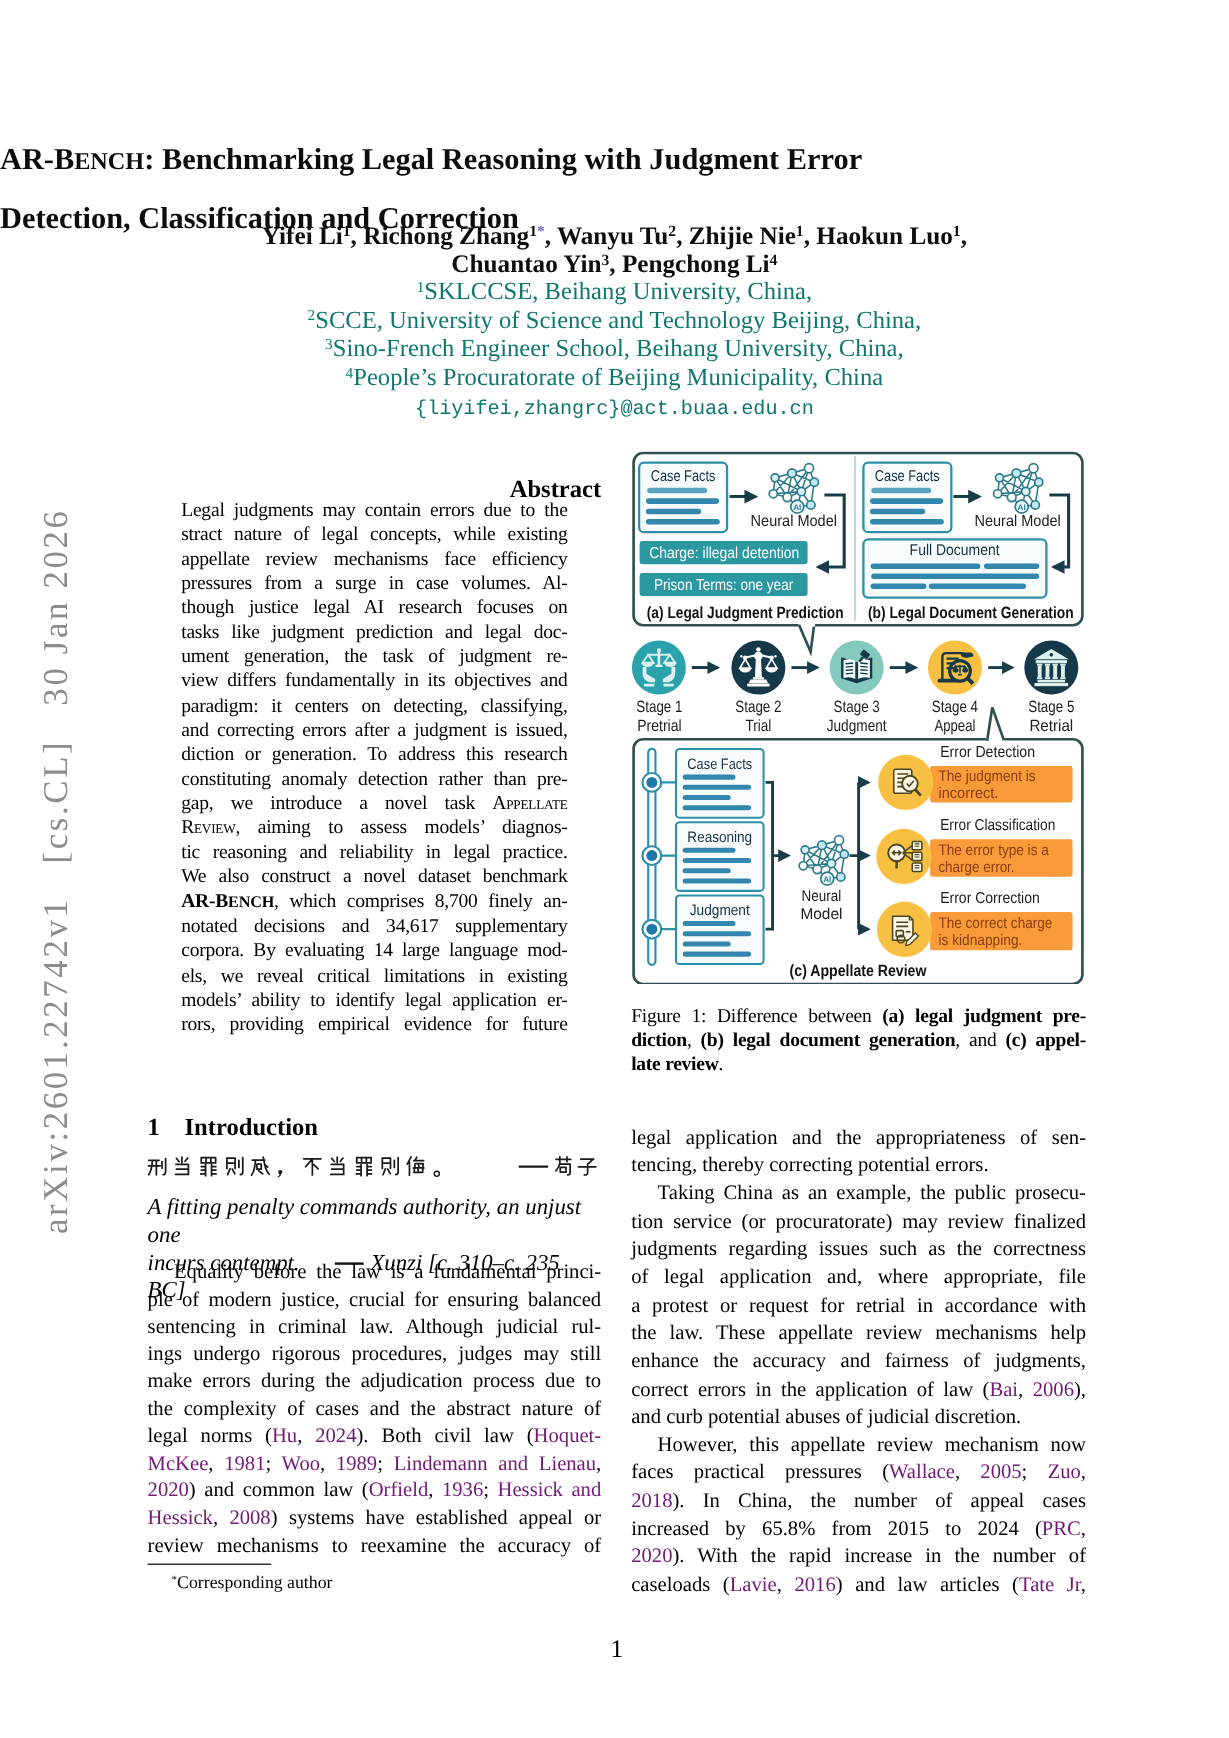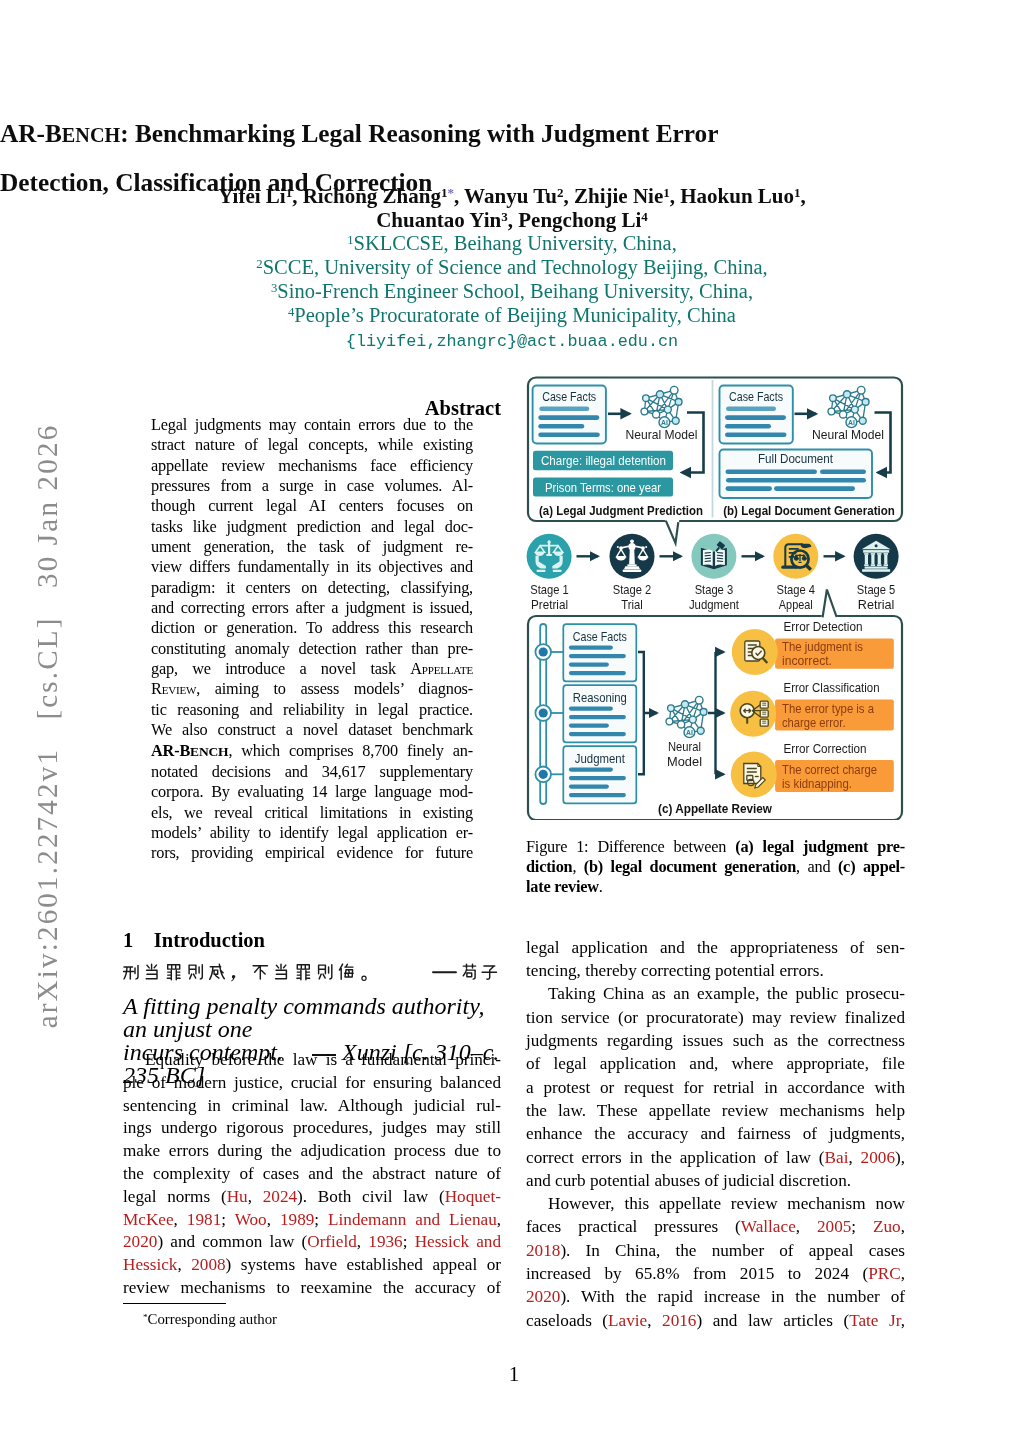--- a/index.html
+++ b/index.html
@@ -1,30 +1,30 @@
 <!DOCTYPE html>
 <html><head>
 <meta charset="utf-8">
 <style>
 html,body{margin:0;padding:0;}
 body{width:1024px;height:1448px;position:relative;background:#ffffff;font-family:"Liberation Serif",serif;color:#000;overflow:hidden;}
 .abs{position:absolute;}
 .jl{text-align:justify;text-align-last:justify;}
-.cite{color:#b91c1c;}
+.cite{color:#701a75;}
 .smcaps{font-variant:small-caps;}
 sup{font-size:0.62em;vertical-align:baseline;position:relative;top:-0.45em;line-height:0;}
 #title{left:0;width:1024px;top:110px;text-align:left;font-weight:bold;font-size:25.3px;line-height:47px;color:#0d0d0d;}
 #authors{left:0;width:1024px;top:184px;text-align:center;font-weight:bold;font-size:21px;line-height:24px;color:#0d0d0d;}
 #affils{left:0;width:1024px;top:231px;text-align:center;font-size:20.5px;line-height:24px;color:#0f766e;}
 #sidebar{left:-263px;top:701px;width:620px;height:50px;transform:rotate(-90deg);transform-origin:center;color:#8c8c8c;font-size:29px;letter-spacing:2.2px;line-height:50px;text-align:center;white-space:nowrap;}
 #absheading{left:123px;top:396px;width:378px;text-align:right;font-weight:bold;font-size:20.5px;line-height:24px;}
 #abstract{left:151px;top:415px;width:322px;font-size:16.3px;letter-spacing:-0.18px;word-spacing:-1.1px;line-height:20.35px;}
 #introheading{left:123px;top:927.8px;width:378px;font-weight:bold;font-size:20.5px;line-height:24px;}
 #quotecn{left:123px;top:961px;width:378px;height:26px;}
-#quoteit{left:123px;top:995px;width:378px;font-style:italic;font-size:24px;line-height:23px;}
+#quoteit{left:123px;top:995px;width:378px;font-style:italic;font-size:19px;line-height:23px;}
 #para1{left:123px;top:1049px;width:378px;font-size:17.2px;line-height:22.8px;}
 #footrule{left:123px;top:1303px;width:103px;border-top:1.6px solid #000;}
 #footnote{left:123px;top:1311px;width:378px;font-size:14.8px;line-height:17px;}
 #figwrap{left:526px;top:376px;width:379px;height:444px;}
 #figcap{left:526px;top:836.7px;width:379px;font-size:16.3px;letter-spacing:-0.22px;line-height:20.3px;}
 #para2{left:526px;top:935.9px;width:379px;font-size:17.2px;line-height:23.3px;}
 #pagenum{left:504px;top:1362px;width:20px;text-align:center;font-size:21px;}
 </style>
 </head>
 <body>
@@ -32,21 +32,21 @@
 <div class="abs" id="title">AR-B<span style="font-size:20.2px;">ENCH</span>: Benchmarking Legal Reasoning with Judgment Error<br>Detection, Classification and Correction</div>
 <div class="abs" id="authors">Yifei Li<sup>1</sup>, Richong Zhang<sup>1</sup><sup style="color:#7b68c8;">*</sup>, Wanyu Tu<sup>2</sup>, Zhijie Nie<sup>1</sup>, Haokun Luo<sup>1</sup>,<br>Chuantao Yin<sup>3</sup>, Pengchong Li<sup>4</sup></div>
 <div class="abs" id="affils"><sup>1</sup>SKLCCSE, Beihang University, China,<br><sup>2</sup>SCCE, University of Science and Technology Beijing, China,<br><sup>3</sup>Sino-French Engineer School, Beihang University, China,<br><sup>4</sup>People’s Procuratorate of Beijing Municipality, China<br><span style="font-family:'Liberation Mono',monospace;font-size:16.8px;">{liyifei,zhangrc}@act.buaa.edu.cn</span></div>
 
 <div class="abs" id="absheading">Abstract</div>
 <div class="abs" id="abstract">
     <div class="jl">Legal judgments may contain errors due to the</div>
     <div class="jl">stract nature of legal concepts, while existing</div>
     <div class="jl">appellate review mechanisms face efficiency</div>
     <div class="jl">pressures from a surge in case volumes. Al-</div>
-    <div class="jl">though current legal AI centers focuses on</div>
+    <div class="jl">though justice legal AI research focuses on</div>
     <div class="jl">tasks like judgment prediction and legal doc-</div>
     <div class="jl">ument generation, the task of judgment re-</div>
     <div class="jl">view differs fundamentally in its objectives and</div>
     <div class="jl">paradigm: it centers on detecting, classifying,</div>
     <div class="jl">and correcting errors after a judgment is issued,</div>
     <div class="jl">diction or generation. To address this research</div>
     <div class="jl">constituting anomaly detection rather than pre-</div>
     <div class="jl">gap, we introduce a novel task <span class="smcaps">Appellate</span></div>
     <div class="jl"><span class="smcaps">Review</span>, aiming to assess models’ diagnos-</div>
     <div class="jl">tic reasoning and reliability in legal practice.</div>

